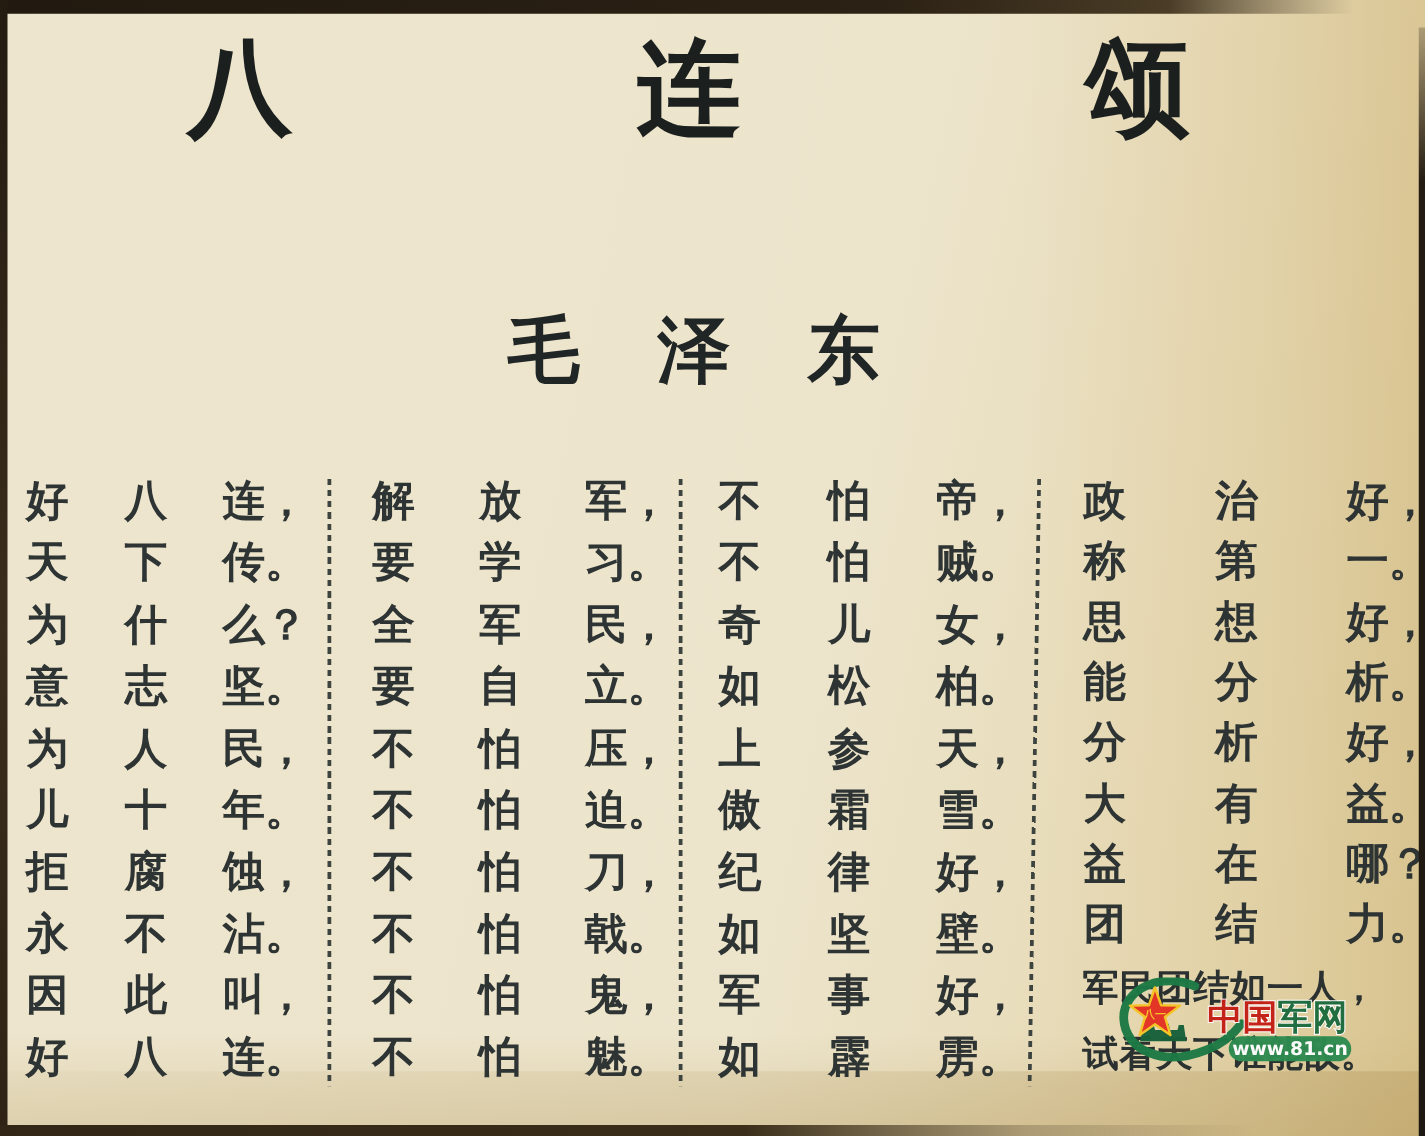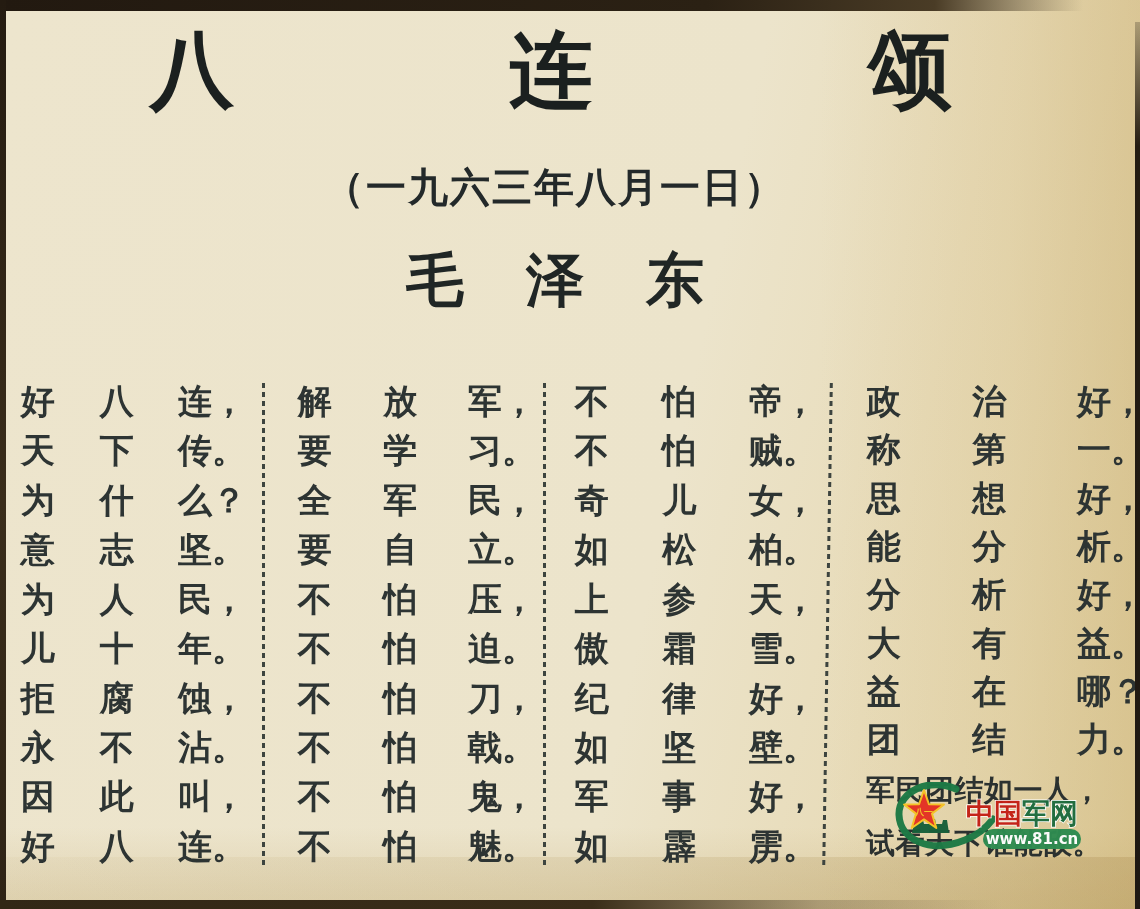--- a/index.html
+++ b/index.html
@@ -62,21 +62,20 @@
 <div id="page">
 
   <div class="shade-right"></div>
   <div class="shade-bottom"></div>
 
   <div class="title-row">
     <span class="title-char">八</span>
     <span class="title-char">连</span>
     <span class="title-char">颂</span>
   </div>
-  <div class="date-line">（一九六三年八月一日）</div>
   <div class="author-row">
     <span class="author-char">毛</span>
     <span class="author-char">泽</span>
     <span class="author-char">东</span>
   </div>
 
   <div id="group-0" class="poem-group">
       <div class="poem-row">
         <span class="poem-char">好</span>
         <span class="poem-char">八</span>

